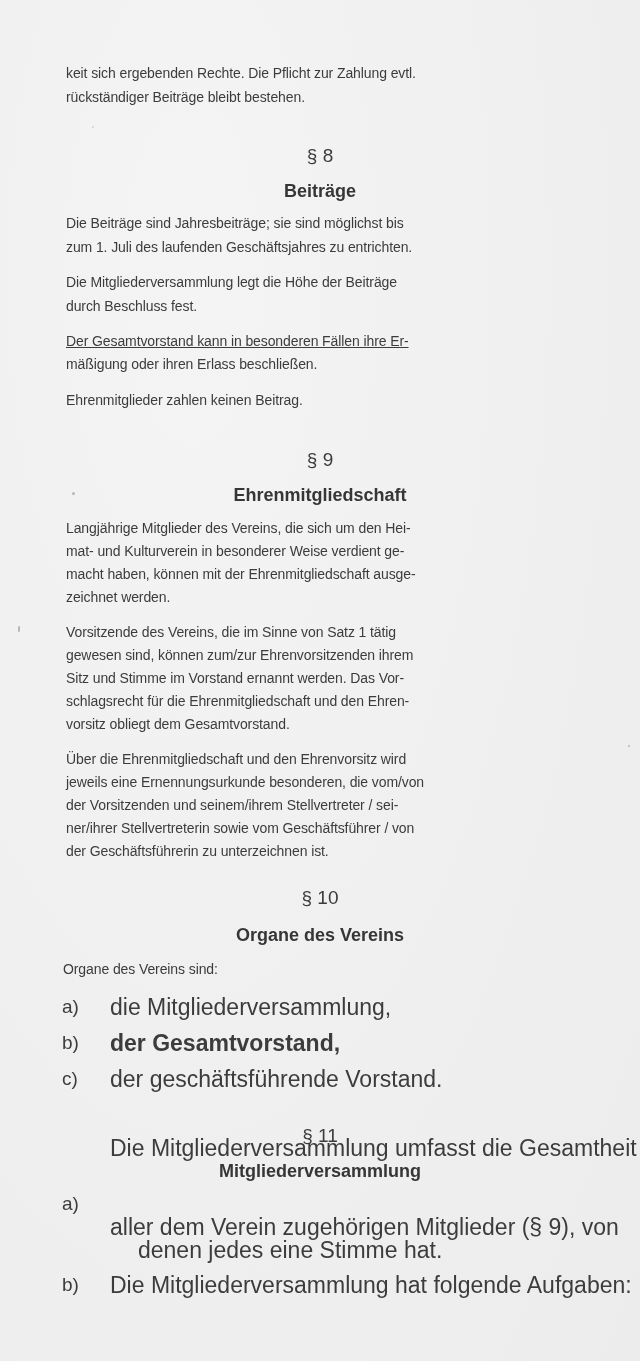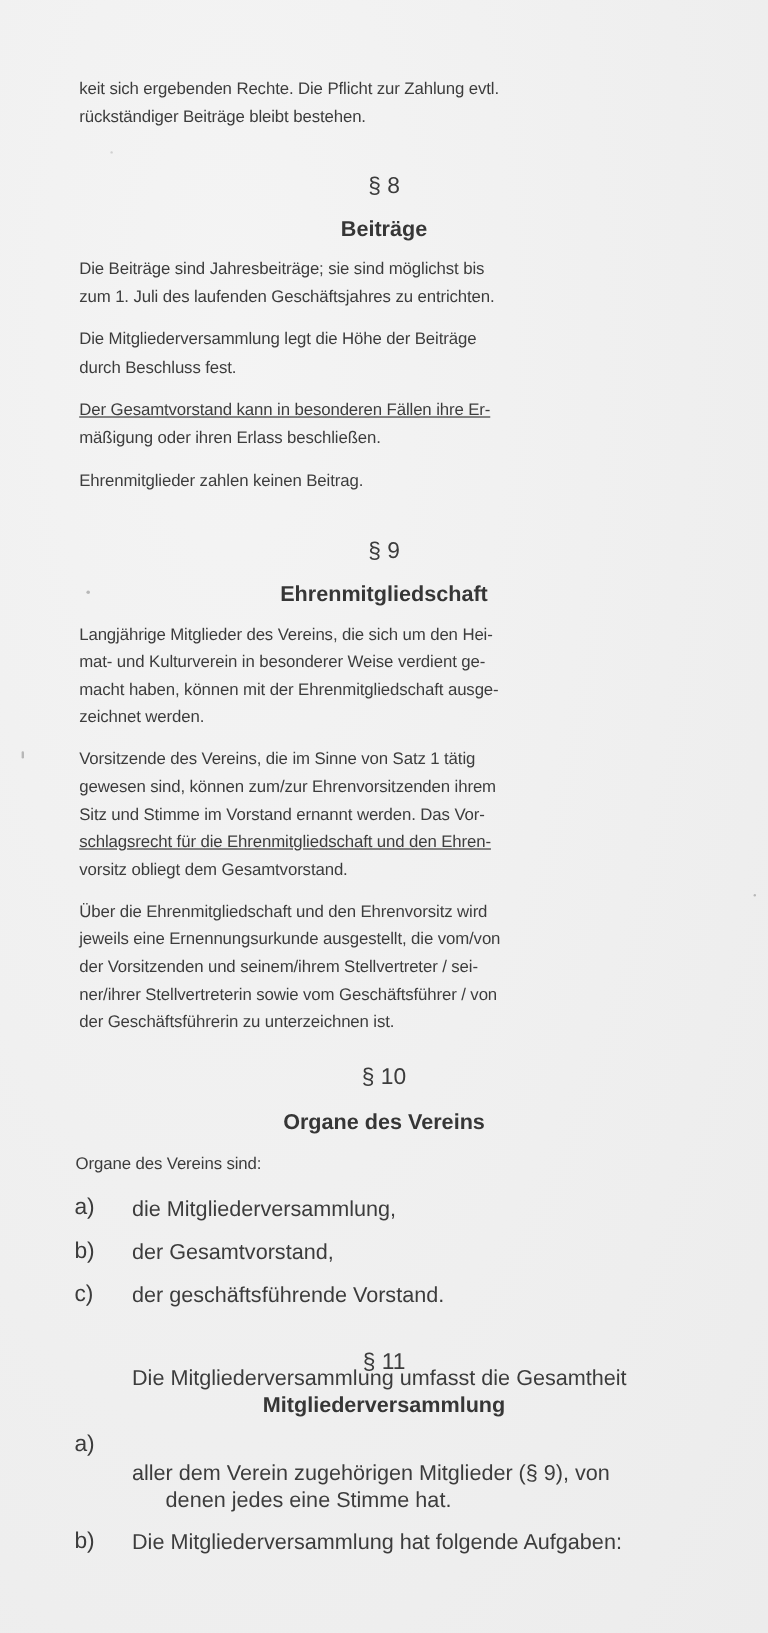--- a/index.html
+++ b/index.html
@@ -51,21 +51,21 @@
     }
     .item-label {
       position: absolute;
       left: 62px;
       font-size: 19px;
       line-height: 22px;
     }
     .item-text {
       position: absolute;
       left: 110px;
-      font-size: 18px;
+      font-size: 23px;
       line-height: 22px;
       white-space: nowrap;
     }
     .speck {
       position: absolute;
       background: #b8b8b8;
       border-radius: 50%;
     }
   </style>
 </head>
@@ -104,43 +104,43 @@
     <div class="center heading" style="top:484px;">Ehrenmitgliedschaft</div>
 
     <div class="line" style="top:517px;">Langjährige Mitglieder des Vereins, die sich um den Hei-</div>
     <div class="line" style="top:540px;">mat- und Kulturverein in besonderer Weise verdient ge-</div>
     <div class="line" style="top:563px;">macht haben, können mit der Ehrenmitgliedschaft ausge-</div>
     <div class="line" style="top:586px;">zeichnet werden.</div>
 
     <div class="line" style="top:621px;">Vorsitzende des Vereins, die im Sinne von Satz 1 tätig</div>
     <div class="line" style="top:644px;">gewesen sind, können zum/zur Ehrenvorsitzenden ihrem</div>
     <div class="line" style="top:667px;">Sitz und Stimme im Vorstand ernannt werden. Das Vor-</div>
-    <div class="line" style="top:690px;text-decoration:underline;">schlagsrecht für die Ehrenmitgliedschaft und den Ehren-</div>
+    <div class="line" style="top:690px;">schlagsrecht für die Ehrenmitgliedschaft und den Ehren-</div>
     <div class="line" style="top:713px;">vorsitz obliegt dem Gesamtvorstand.</div>
 
     <div class="line" style="top:748px;">Über die Ehrenmitgliedschaft und den Ehrenvorsitz wird</div>
-    <div class="line" style="top:771px;">jeweils eine Ernennungsurkunde ausgestellt, die vom/von</div>
+    <div class="line" style="top:771px;">jeweils eine Ernennungsurkunde besonderen, die vom/von</div>
     <div class="line" style="top:794px;">der Vorsitzenden und seinem/ihrem Stellvertreter / sei-</div>
     <div class="line" style="top:817px;">ner/ihrer Stellvertreterin sowie vom Geschäftsführer / von</div>
     <div class="line" style="top:840px;text-align:right;">der Geschäftsführerin zu unterzeichnen ist.</div>
   </div>
 
   <div>
     <div class="center para-no" style="top:887px;">§ 10</div>
     <div class="center heading" style="top:924px;">Organe des Vereins</div>
 
     <div class="line" style="top:958px;left:63px;">Organe des Vereins sind:</div>
 
     <div>
       <div class="item-label" style="top:996px;">a)</div>
       <div class="item-text" style="top:996px;">die Mitgliederversammlung,</div>
     </div>
     <div>
       <div class="item-label" style="top:1032px;">b)</div>
-      <div class="item-text" style="top:1032px;">der Gesamtvorstand,</div>
+      <div class="item-text" style="top:1032px;font-weight:bold;">der Gesamtvorstand,</div>
     </div>
     <div>
       <div class="item-label" style="top:1068px;">c)</div>
       <div class="item-text" style="top:1068px;">der geschäftsführende Vorstand.</div>
     </div>
   </div>
 
   <div>
     <div class="center para-no" style="top:1125px;">§ 11</div>
     <div class="center heading" style="top:1160px;">Mitgliederversammlung</div>

